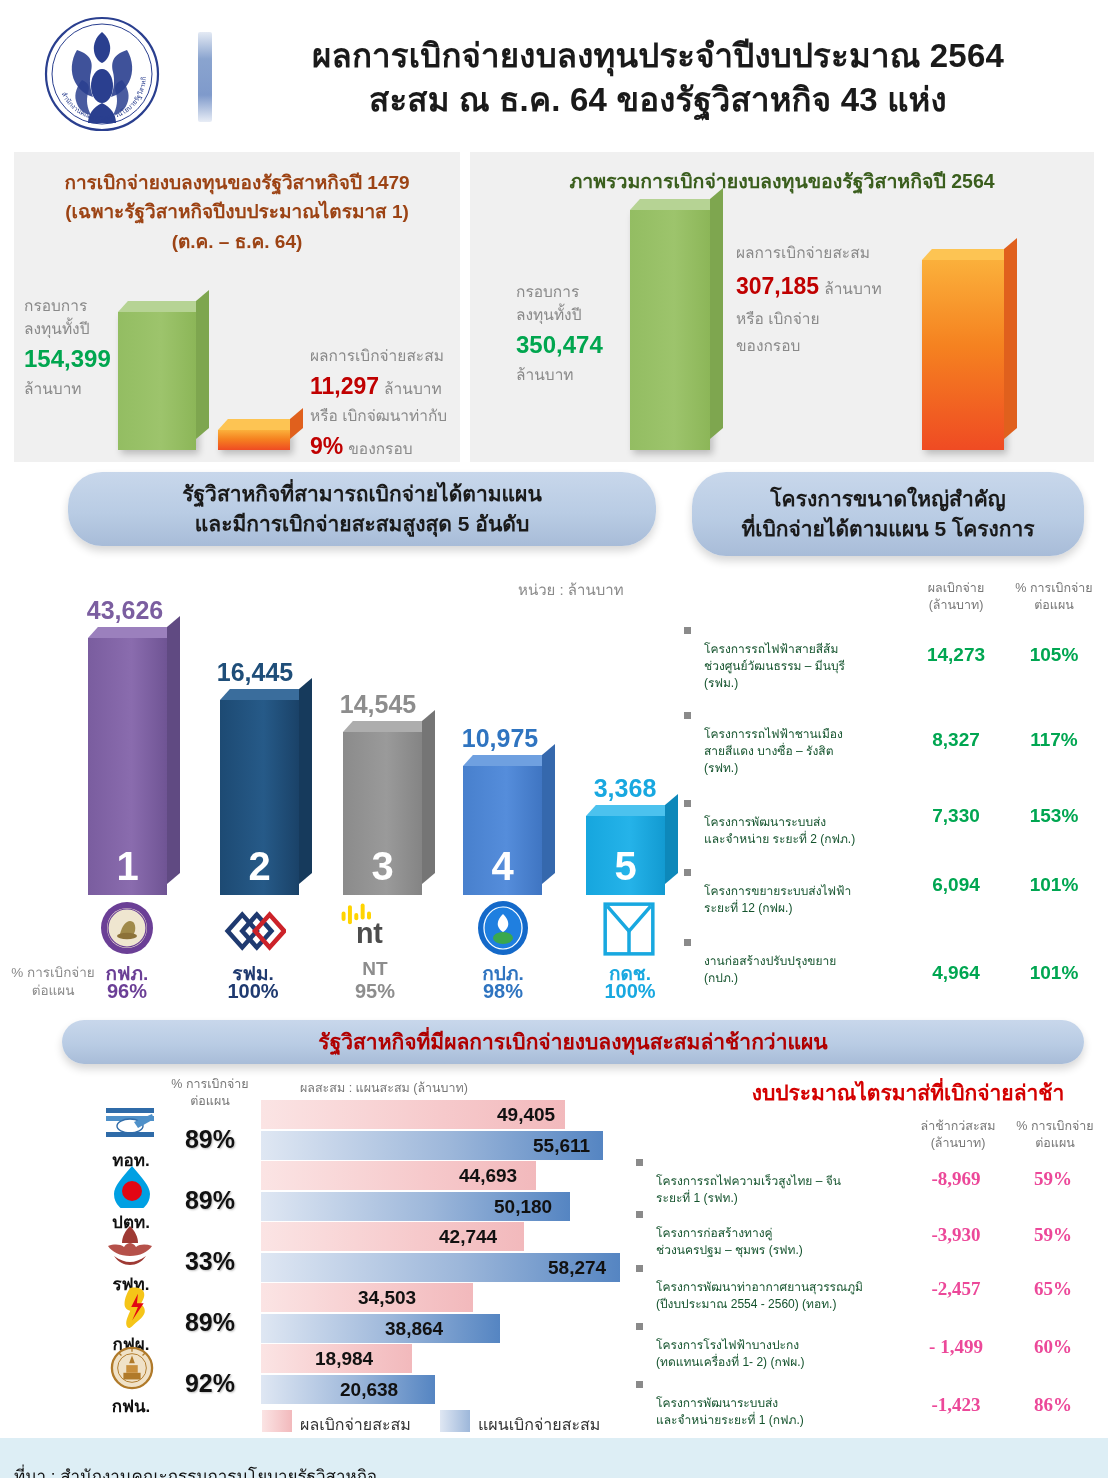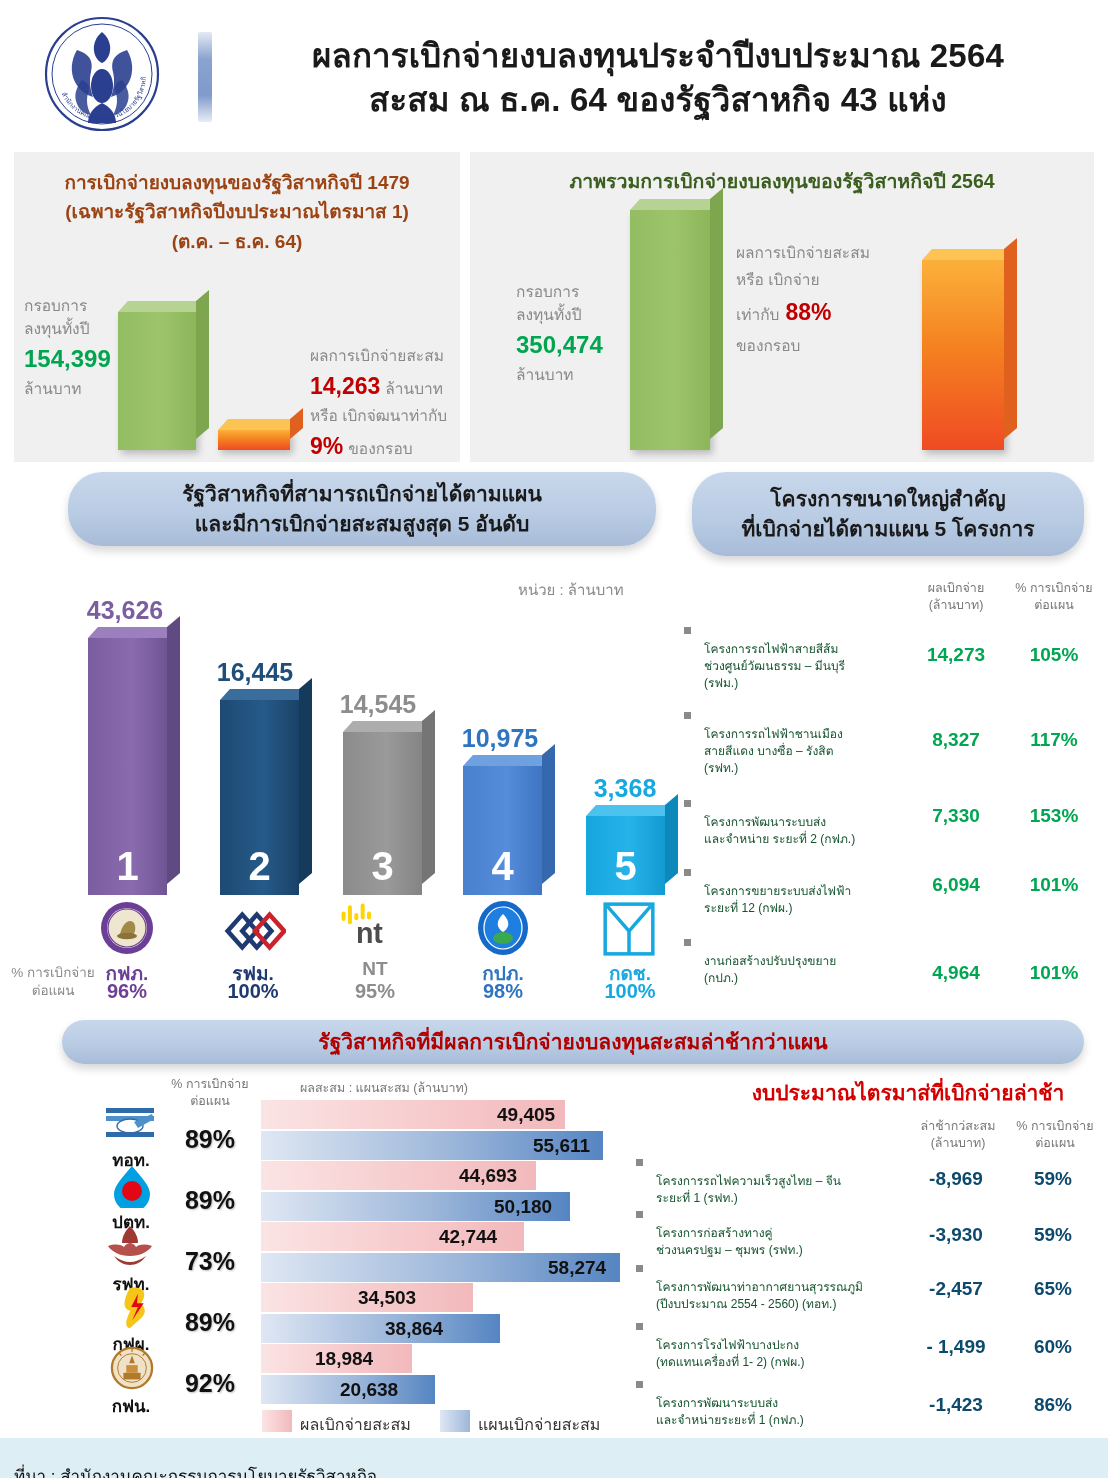--- a/index.html
+++ b/index.html
@@ -65,21 +65,21 @@
   .vpct{position:absolute;width:110px;text-align:center;font-weight:bold;font-size:20px;}
   .axis-lbl{position:absolute;font-size:13.5px;color:#8a8a8a;text-align:center;line-height:1.35;}
 
   
   .col-head{position:absolute;font-size:12.5px;color:#777;text-align:center;line-height:1.35;}
   .proj-row{position:absolute;display:flex;align-items:flex-start;}
   .bullet{width:7px;height:7px;background:#8a8a8a;margin-top:7px;flex:0 0 7px;}
   .proj-txt{font-size:12px;color:#14532d;line-height:1.42;margin-left:13px;margin-top:21px;}
   .proj-v{position:absolute;font-weight:bold;font-size:19px;text-align:right;}
   .green-v{color:#00a651;}
-  .red-v{color:#0c4a6e;}
+  .red-v{color:#ec4899;font-family:Liberation Serif, serif;}
 
   
   .hrow-logo{position:absolute;width:52px;height:44px;}
   .hrow-name{position:absolute;width:78px;text-align:center;font-weight:bold;font-size:17px;color:#111;}
   .hrow-pct{position:absolute;width:84px;text-align:center;font-weight:bold;font-size:25px;color:#111;
             text-shadow:1px 1px 2px rgba(0,0,0,.25);}
   .hbar-pink{position:absolute;height:29px;
              background:linear-gradient(90deg,#fbe4e4 0%,#f6c9cb 60%,#f2b9bc 100%);}
   .hbar-blue{position:absolute;height:29px;
              background:linear-gradient(90deg,#dfe7f3 0%,#9db7da 55%,#5585c2 100%);}
@@ -145,21 +145,21 @@
 
     <div class="lbl" style="left:10px;top:142px;width:96px;">
       <div>กรอบการ</div>
       <div>ลงทุนทั้งปี</div>
       <div class="num-green">154,399</div>
       <div>ล้านบาท</div>
     </div>
 
     <div class="lbl" style="left:296px;top:192px;width:150px;">
       <div>ผลการเบิกจ่ายสะสม</div>
-      <div style="margin-top:2px;"><span class="num-red">14,263</span><span style="margin-left:5px;">ล้านบาท</span></div>
+      <div style="margin-top:2px;"><span class="num-red">11,297</span><span style="margin-left:5px;">ล้านบาท</span></div>
       <div>หรือ เบิกจ่ฒนาท่ากับ</div>
       <div style="margin-top:2px;"><span class="num-red">9%</span><span style="margin-left:5px;">ของกรอบ</span></div>
     </div>
   </div>
 
   <div class="panelR">
     <div class="pr-title">ภาพรวมการเบิกจ่ายงบลงทุนของรัฐวิสาหกิจปี 2564</div>
 
     <div class="vbar shadow3d" style="left:160px;top:58px;width:80px;height:240px;">
       <div class="vf g-face"></div>
@@ -174,22 +174,22 @@
 
     <div class="lbl" style="left:46px;top:128px;width:110px;">
       <div>กรอบการ</div>
       <div>ลงทุนทั้งปี</div>
       <div class="num-green">350,474</div>
       <div>ล้านบาท</div>
     </div>
 
     <div class="lbl" style="left:266px;top:88px;width:180px;line-height:1.72;">
       <div>ผลการเบิกจ่ายสะสม</div>
+      <div><span class="num-red">307,185</span><span style="margin-left:5px;">ล้านบาท</span></div>
       <div>หรือ เบิกจ่าย</div>
-      <div><span>เท่ากับ</span><span class="num-red" style="margin-left:6px;">88%</span></div>
       <div>ของกรอบ</div>
     </div>
   </div>
 
   <div class="pill" style="left:68px;top:472px;width:588px;height:74px;font-size:21px;">
     <div>
       <div>รัฐวิสาหกิจที่สามารถเบิกจ่ายได้ตามแผน</div>
       <div>และมีการเบิกจ่ายสะสมสูงสุด 5 อันดับ</div>
     </div>
   </div>
@@ -386,21 +386,21 @@
     <div class="hbar-lbl" style="left:459px;top:1165px;">44,693</div>
     <div class="hbar-blue" style="left:261px;top:1192px;width:309px;"></div>
     <div class="hbar-lbl" style="left:494px;top:1196px;">50,180</div>
 
     <svg class="hrow-logo" style="left:104px;top:1224px;" viewBox="0 0 52 44">
       <path d="M26 2c-5 5-8 11-8 17h16c0-6-3-12-8-17z" fill="#9e3a34"></path>
       <path d="M4 22c6-2 12-2 16 1 2-3 4-4 6-4s4 1 6 4c4-3 10-3 16-1-4 6-12 10-22 10S8 28 4 22z" fill="#b5514a"></path>
       <path d="M10 32c6 4 11 6 16 6s10-2 16-6c-4 6-10 9-16 9s-12-3-16-9z" fill="#9e3a34"></path>
     </svg>
     <div class="hrow-name" style="left:92px;top:1270px;">รฟท.</div>
-    <div class="hrow-pct" style="left:168px;top:1247px;">73%</div>
+    <div class="hrow-pct" style="left:168px;top:1247px;">33%</div>
     <div class="hbar-pink" style="left:261px;top:1222px;width:263px;"></div>
     <div class="hbar-lbl" style="left:439px;top:1226px;">42,744</div>
     <div class="hbar-blue" style="left:261px;top:1253px;width:359px;"></div>
     <div class="hbar-lbl" style="left:548px;top:1257px;">58,274</div>
 
     <svg class="hrow-logo" style="left:110px;top:1286px;" viewBox="0 0 44 46">
       <path d="M16 2c6-1 12 0 14 4 2 5-1 9-3 13 3 2 5 5 4 9-2 6-8 9-13 14-3 3-5 2-6-1-1-5 2-10 4-15-3-1-6-3-6-7 0-6 3-13 6-17z" fill="#f5c518"></path>
       <path d="M24 8 L17 22 h7 l-6 14 12-18h-7z" fill="#e30613"></path>
     </svg>
     <div class="hrow-name" style="left:92px;top:1330px;">กฟผ.</div>

